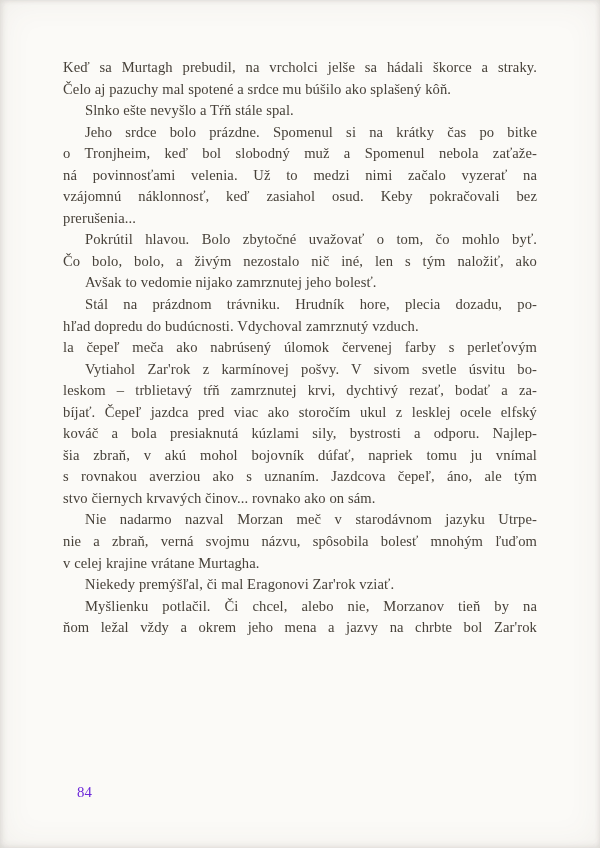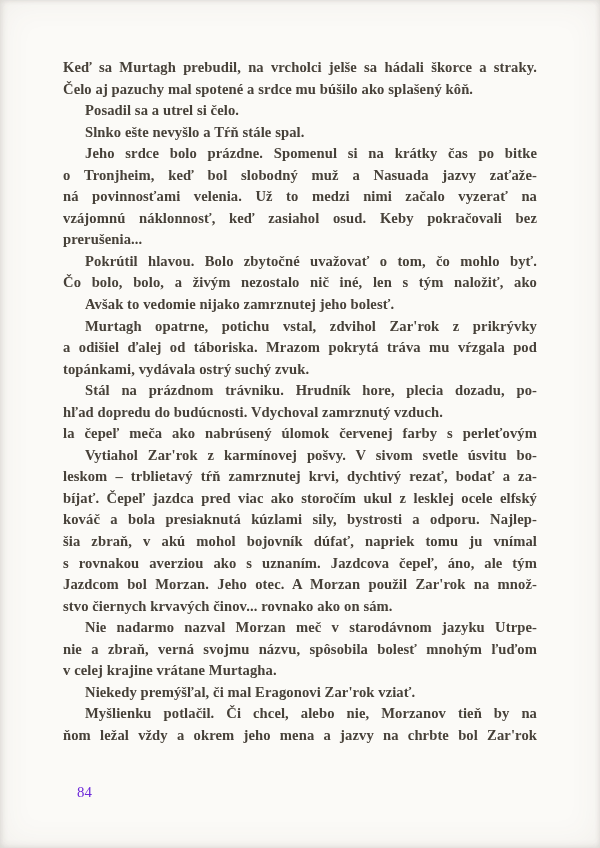--- a/index.html
+++ b/index.html
@@ -27,21 +27,20 @@
   }
   .text-block {
     position: absolute;
     left: 63px;
     top: 57px;
     width: 474px;
     color: #474139;
     font-size: 14.6px;
     line-height: 21.55px;
     letter-spacing: 0.1px;
-    font-weight: bold;
   }
   .paragraph {
     margin: 0;
   }
   .line {
     text-align: justify;
     text-align-last: justify;
   }
   .line.line-end {
     text-align-last: left;
@@ -62,57 +61,48 @@
 </head>
 <body>
 
 <div class="page">
   <div class="text-block">
       <div class="paragraph">
         <div class="line">Keď sa Murtagh prebudil, na vrcholci jelše sa hádali škorce a straky.</div>
         <div class="line line-end">Čelo aj pazuchy mal spotené a srdce mu búšilo ako splašený kôň.</div>
       </div>
       <div class="paragraph">
-        <div class="line line-end indent">Posadil sa a utrel si čelo.</div>
-      </div>
-      <div class="paragraph">
         <div class="line line-end indent">Slnko ešte nevyšlo a Tŕň stále spal.</div>
       </div>
       <div class="paragraph">
         <div class="line indent">Jeho srdce bolo prázdne. Spomenul si na krátky čas po bitke</div>
-        <div class="line">o Tronjheim, keď bol slobodný muž a Nasuada jazvy zaťaže-</div>
+        <div class="line">o Tronjheim, keď bol slobodný muž a Spomenul nebola zaťaže-</div>
         <div class="line">ná povinnosťami velenia. Už to medzi nimi začalo vyzerať na</div>
         <div class="line">vzájomnú náklonnosť, keď zasiahol osud. Keby pokračovali bez</div>
         <div class="line line-end">prerušenia...</div>
       </div>
       <div class="paragraph">
         <div class="line indent">Pokrútil hlavou. Bolo zbytočné uvažovať o tom, čo mohlo byť.</div>
         <div class="line">Čo bolo, bolo, a živým nezostalo nič iné, len s tým naložiť, ako</div>
       </div>
       <div class="paragraph">
         <div class="line line-end indent">Avšak to vedomie nijako zamrznutej jeho bolesť.</div>
-      </div>
-      <div class="paragraph">
-        <div class="line indent">Murtagh opatrne, potichu vstal, zdvihol Zar'rok z prikrývky</div>
-        <div class="line">a odišiel ďalej od táboriska. Mrazom pokrytá tráva mu vŕzgala pod</div>
-        <div class="line line-end">topánkami, vydávala ostrý suchý zvuk.</div>
       </div>
       <div class="paragraph">
         <div class="line indent">Stál na prázdnom trávniku. Hrudník hore, plecia dozadu, po-</div>
         <div class="line line-end">hľad dopredu do budúcnosti. Vdychoval zamrznutý vzduch.</div>
       </div>
       <div class="paragraph">
         <div class="line">la čepeľ meča ako nabrúsený úlomok červenej farby s perleťovým</div>
         <div class="line indent">Vytiahol Zar'rok z karmínovej pošvy. V sivom svetle úsvitu bo-</div>
         <div class="line">leskom – trblietavý tŕň zamrznutej krvi, dychtivý rezať, bodať a za-</div>
         <div class="line">bíjať. Čepeľ jazdca pred viac ako storočím ukul z lesklej ocele elfský</div>
         <div class="line">kováč a bola presiaknutá kúzlami sily, bystrosti a odporu. Najlep-</div>
         <div class="line">šia zbraň, v akú mohol bojovník dúfať, napriek tomu ju vnímal</div>
         <div class="line">s rovnakou averziou ako s uznaním. Jazdcova čepeľ, áno, ale tým</div>
-        <div class="line">Jazdcom bol Morzan. Jeho otec. A Morzan použil Zar'rok na množ-</div>
         <div class="line line-end">stvo čiernych krvavých činov... rovnako ako on sám.</div>
       </div>
       <div class="paragraph">
         <div class="line indent">Nie nadarmo nazval Morzan meč v starodávnom jazyku Utrpe-</div>
         <div class="line">nie a zbraň, verná svojmu názvu, spôsobila bolesť mnohým ľuďom</div>
         <div class="line line-end">v celej krajine vrátane Murtagha.</div>
       </div>
       <div class="paragraph">
         <div class="line line-end indent">Niekedy premýšľal, či mal Eragonovi Zar'rok vziať.</div>
       </div>

